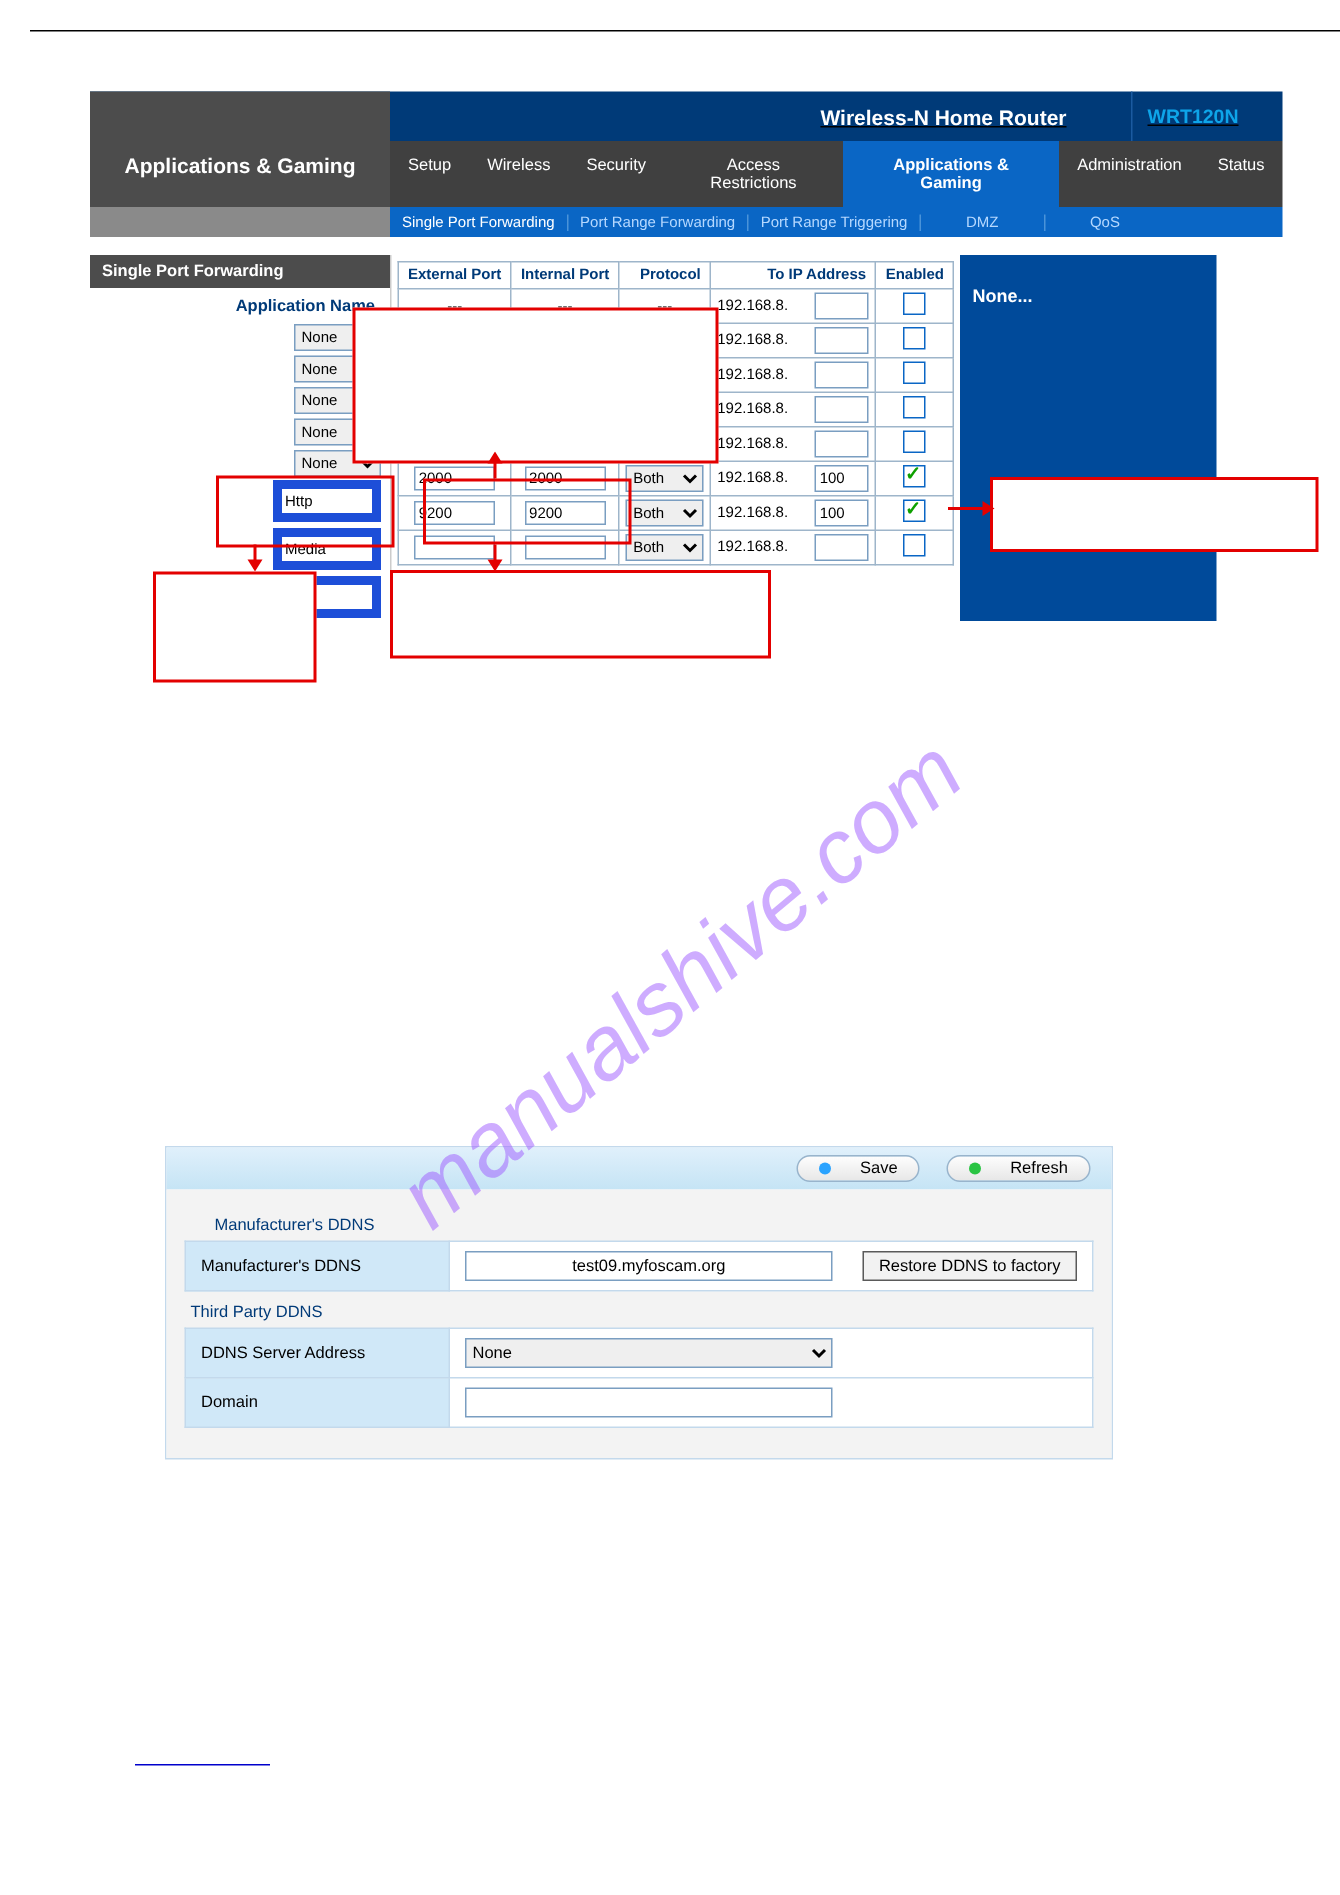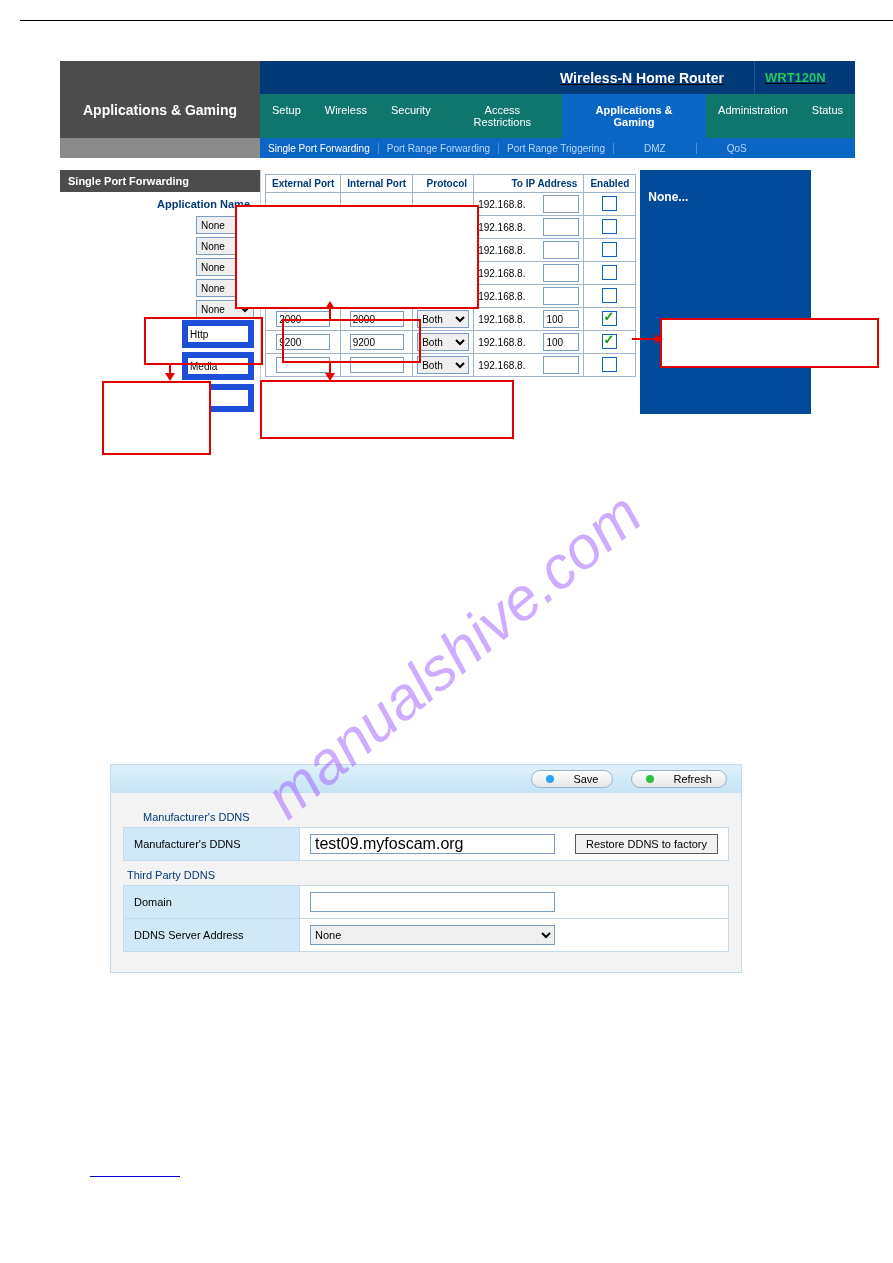--- a/index.html
+++ b/index.html
@@ -36,31 +36,32 @@
     color: #fff;
     font-weight: bold;
     font-size: 14px;
     display: flex;
     align-items: center;
     justify-content: flex-end;
     padding-right: 30px;
   }
   .router-top-model {
     width: 90px;
-    color: #22c55e;
+    color: #0ea5e9;
     font-weight: bold;
     font-size: 13px;
     display: flex;
     align-items: center;
     border-left: 1px solid #1b5aa0;
     padding-left: 10px;
+    margin-left: 13px;
   }
   .router-nav-row {
     display: flex;
-    background: #0f766e;
+    background: #404040;
   }
   .router-nav-left {
     width: 200px;
     background: #4c4c4c;
     color: #fff;
     font-weight: bold;
     font-size: 14px;
     text-align: center;
     padding: 8px 0;
     line-height: 1.2;
@@ -275,22 +276,23 @@
     width: 155px;
   }
   .ddns-section-title {
     padding: 8px 0 4px 4px;
     color: #003a78;
   }
   .ddns-input {
     width: 235px;
     height: 18px;
     border: 1px solid #7a9ec1;
-    font-size: 16px;
+    font-size: 11px;
     padding: 0 4px;
+    text-align: center;
   }
   .ddns-select {
     width: 245px;
     height: 20px;
     border: 1px solid #7a9ec1;
     font-size: 11px;
   }
   .ddns-factory-btn {
     border: 1px solid #5a5a5a;
     background: #f2f2f2;
@@ -505,26 +507,26 @@
             <input class="ddns-input" value="test09.myfoscam.org" style="">
             <button class="ddns-factory-btn" style="float:right;">Restore DDNS to factory</button>
           </td>
         </tr>
       </tbody>
         </table>
       <div class="ddns-section-title">Third Party DDNS</div>
       <table class="ddns-table">
         <tbody>
             <tr>
+          <td>DDNS Server Address</td>
+          <td><select class="ddns-select"><option>None</option></select></td>
+        </tr>
+        <tr>
           <td>Domain</td>
           <td><input class="ddns-input" value="" style=""></td>
-        </tr>
-        <tr>
-          <td>DDNS Server Address</td>
-          <td><select class="ddns-select"><option>None</option></select></td>
         </tr>
       </tbody>
         </table>
     </div>
   </div>
 
   <div class="link"></div>
 </div>
 
 </body></html>

